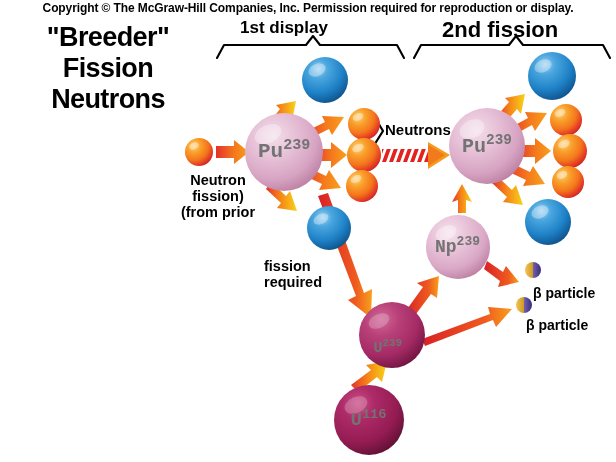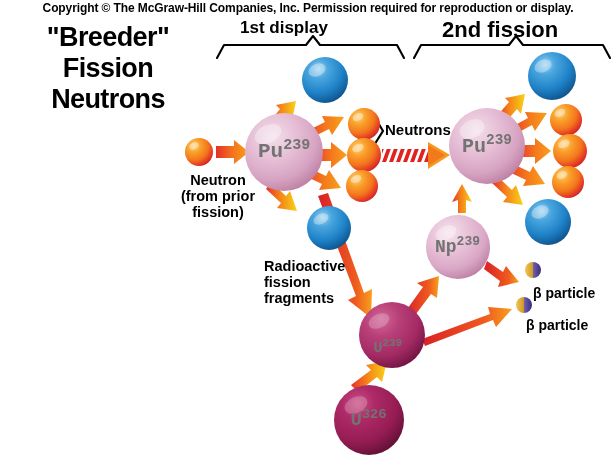--- a/index.html
+++ b/index.html
@@ -343,37 +343,36 @@
     <div>Fission</div>
     <div>Neutrons</div>
   </div>
 
   <div class="txt" id="label-1st-fission">1st display</div>
 
   <div class="txt" id="label-2nd-fission">2nd fission</div>
 
   <div class="txt" id="label-neutron-src">
     <div>Neutron</div>
+    <div>fission)</div>
     <div>(from prior</div>
-    <div>fission)</div>
   </div>
 
   <div class="txt" id="label-neutrons">Neutrons</div>
 
   <div class="txt" id="label-radioactive">
-    <div>Radioactive</div>
     <div>fission</div>
-    <div>fragments</div>
+    <div>required</div>
   </div>
 
   <div class="txt" id="label-beta-1">β particle</div>
 
   <div class="txt" id="label-beta-2">β particle</div>
 
   <div id="nucleus-text-layer">
       <div class="sphere-label" style="font-size: 21px; left: 258px; top: 140px;"><span>Pu</span><sup>239</sup></div>
       <div class="sphere-label" style="font-size: 20px; left: 462px; top: 134.5px;"><span>Pu</span><sup>239</sup></div>
       <div class="sphere-label" style="font-size: 18px; left: 435px; top: 236.5px;"><span>Np</span><sup>239</sup></div>
       <div class="sphere-label" style="font-size: 15px; left: 373.5px; top: 340px;"><span>U</span><sup>239</sup></div>
-      <div class="sphere-label" style="font-size: 19px; left: 350.5px; top: 409px;"><span>U</span><sup>326</sup></div>
+      <div class="sphere-label" style="font-size: 19px; left: 350.5px; top: 409px;"><span>U</span><sup>116</sup></div>
     </div>
 
 </div>
 
 </body></html>

